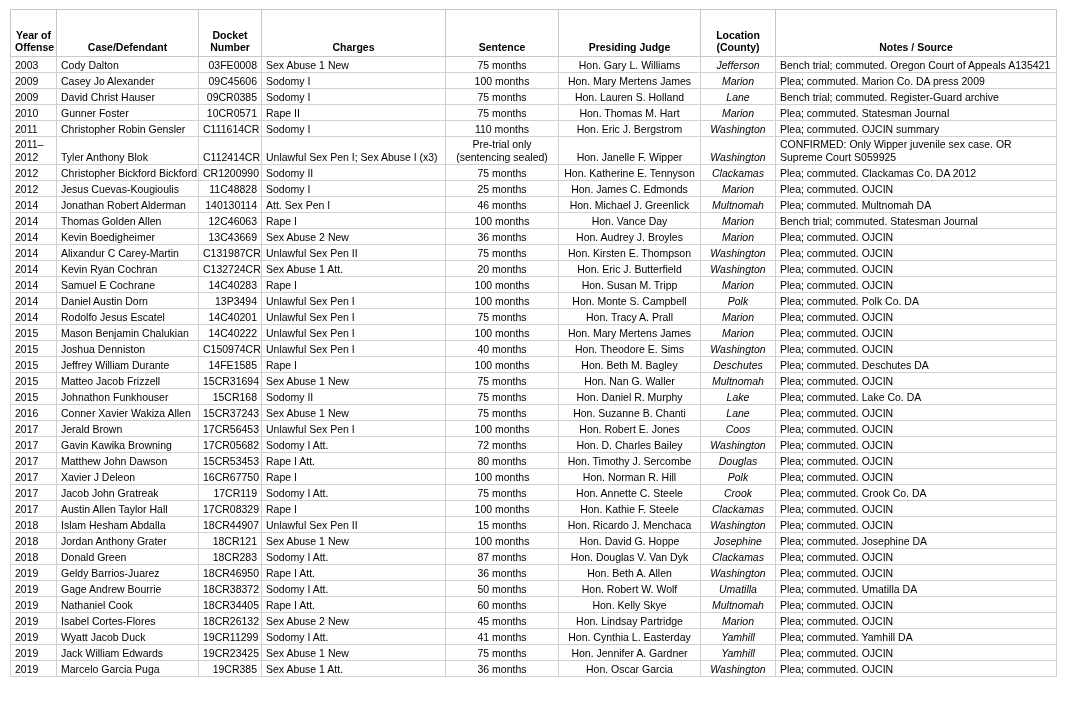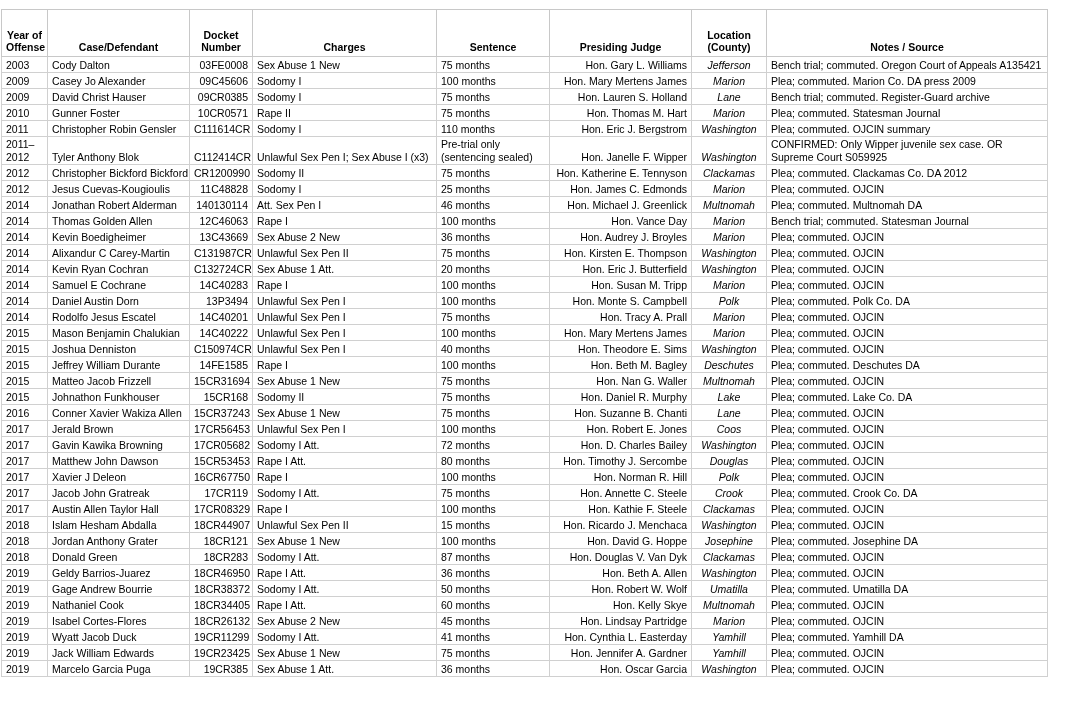--- a/index.html
+++ b/index.html
@@ -9,21 +9,21 @@
   }
   body {
     width: 1069px;
     height: 707px;
     font-family: "Liberation Sans", "DejaVu Sans", sans-serif;
     color: #000000;
     overflow: hidden;
   }
   #sheet {
     position: absolute;
-    left: 1px;
+    left: 10px;
     top: 9px;
     width: 1046px;
   }
   table.grid {
     border-collapse: collapse;
     table-layout: fixed;
     width: 1046px;
     font-size: 10.5px;
     line-height: 1.15;
   }
@@ -55,22 +55,22 @@
   col.c-charges   { width: 184px; }
   col.c-sentence  { width: 113px; }
   col.c-judge     { width: 142px; }
   col.c-location  { width: 75px; }
   col.c-notes     { width: 281px; }
 
   td.year      { text-align: left; }
   td.case      { text-align: left; }
   td.docket    { text-align: right; margin-top: 24px; }
   td.charges   { text-align: left; }
-  td.sentence  { text-align: left; }
-  td.judge     { text-align: right; margin-left: 8px; }
+  td.sentence  { text-align: center; }
+  td.judge     { text-align: center; margin-left: 8px; }
   td.location  { text-align: center; font-style: italic; }
   td.notes     { text-align: left; }
 
   tr.tall td { height: 40px; vertical-align: bottom; }
   tr.tall td.wrap { white-space: normal; line-height: 1.2; }
   .hdr-line { display: block; }
 </style>
 </head>
 <body>
 

